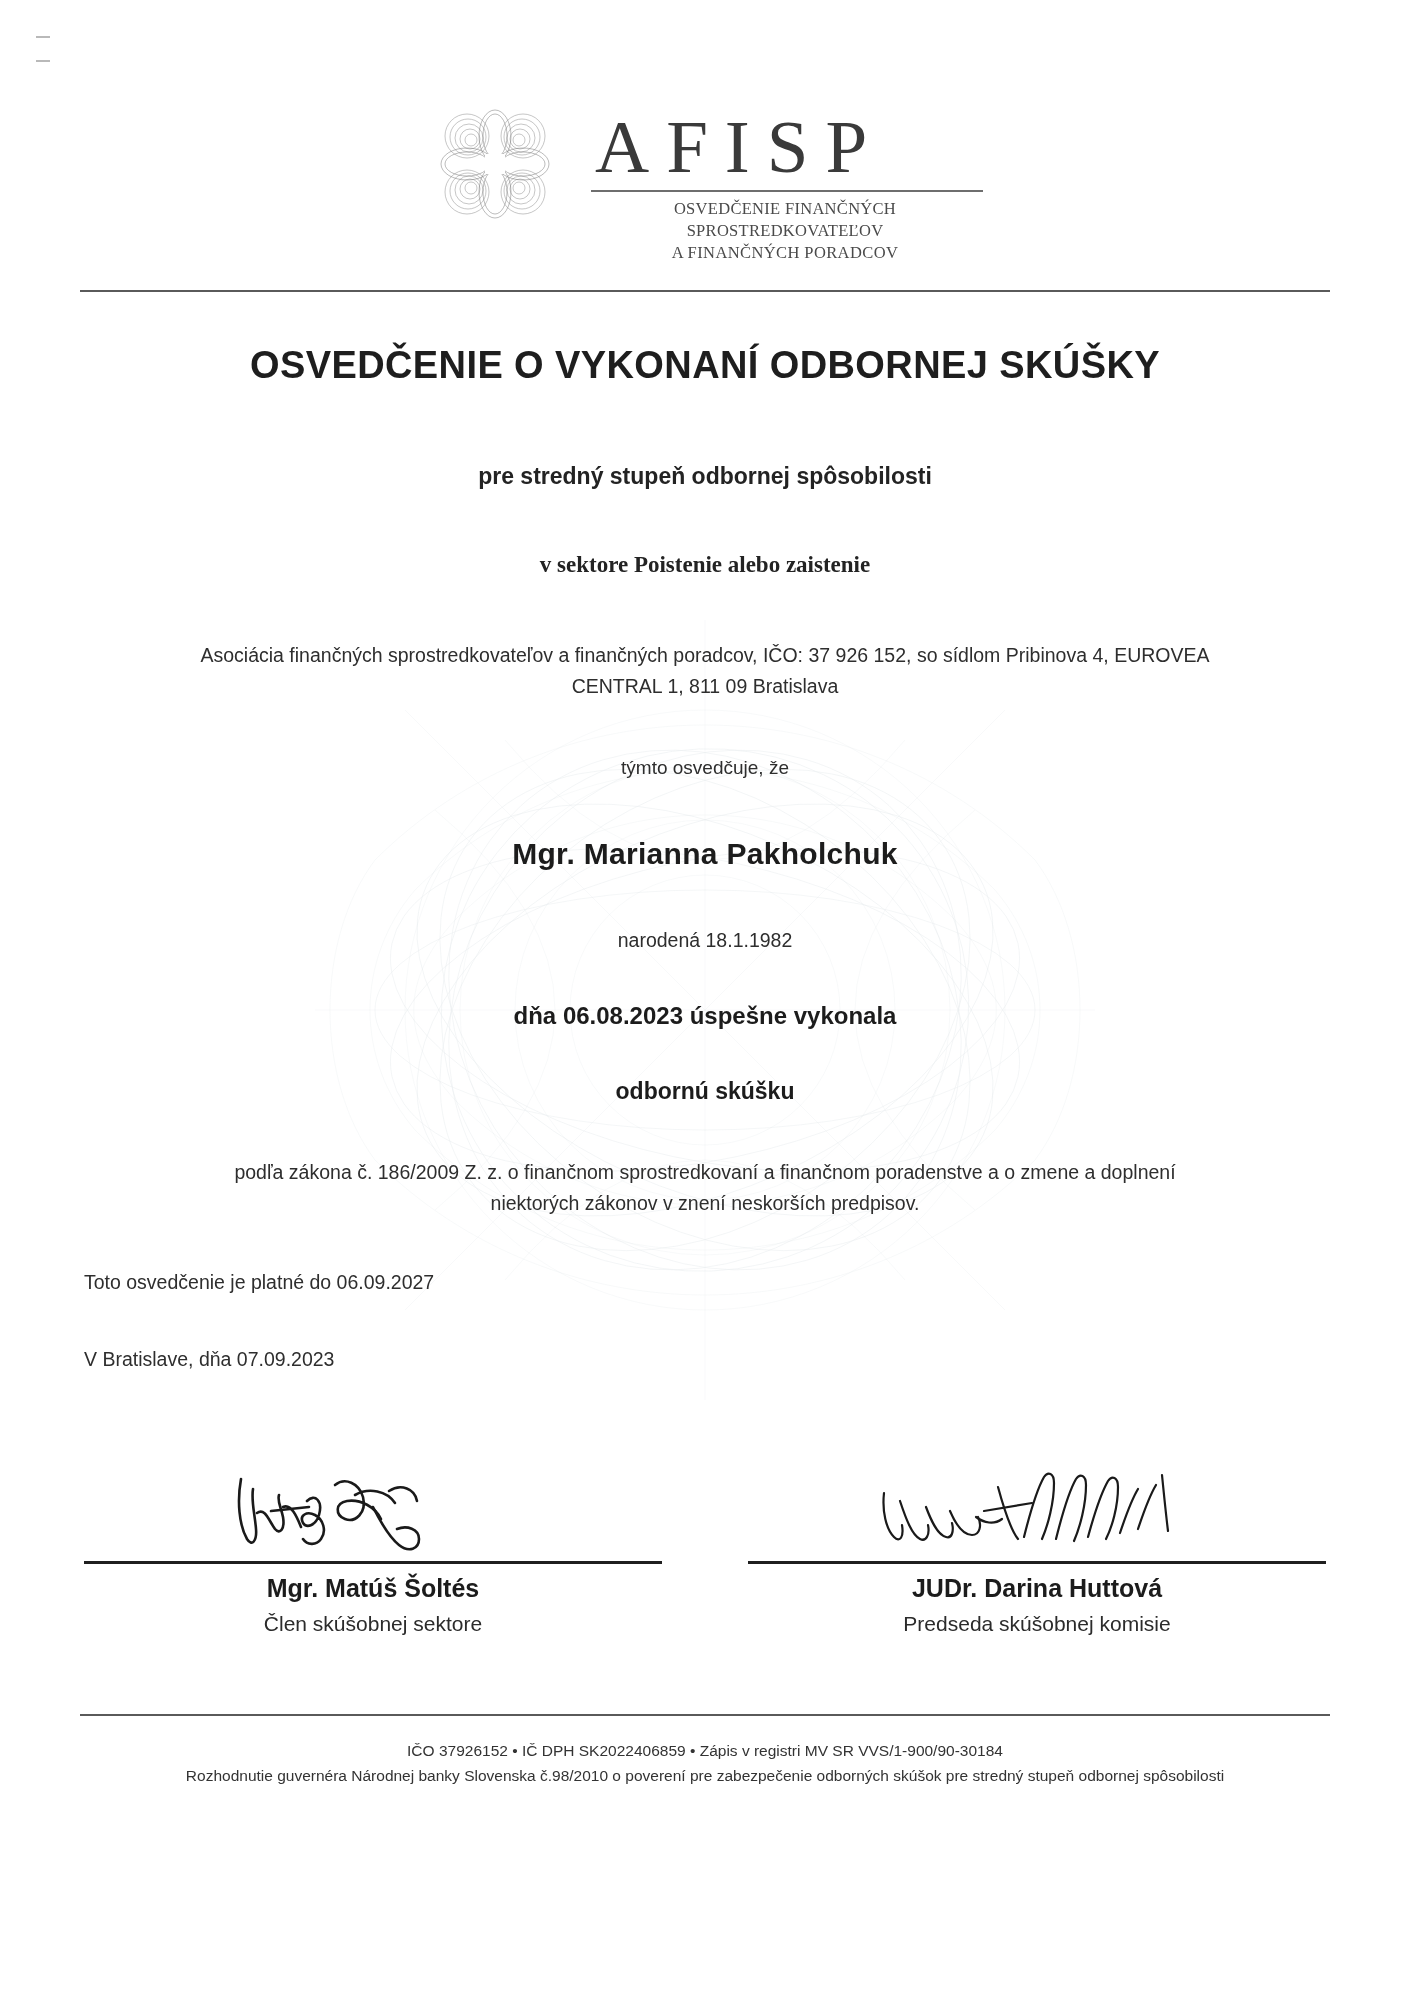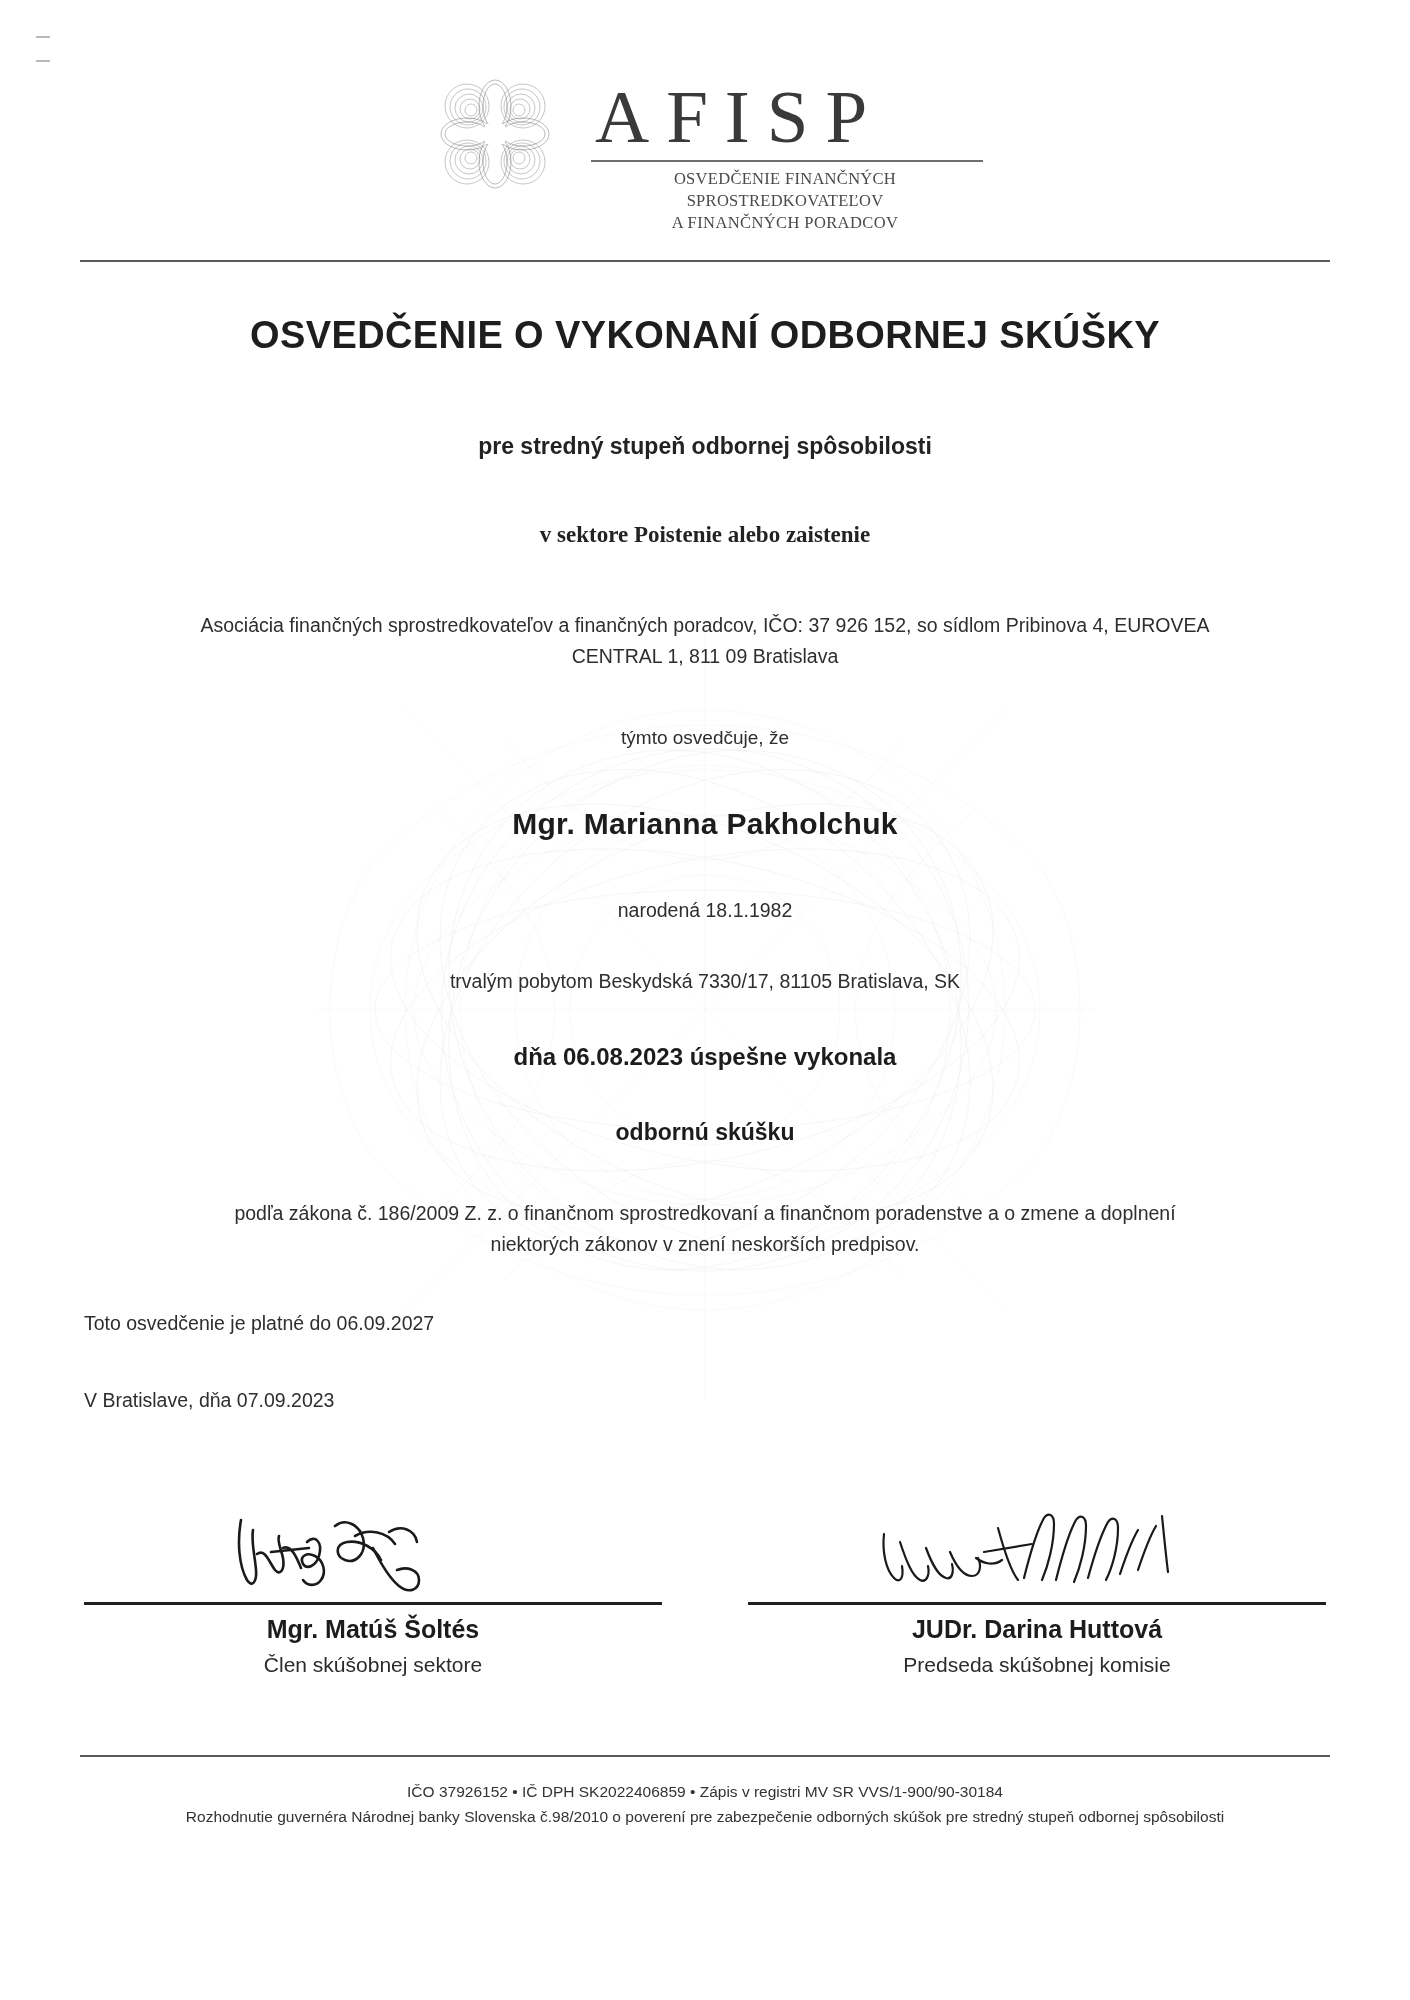--- a/index.html
+++ b/index.html
@@ -49,21 +49,21 @@
     margin-bottom: 22px;
   }
 
   
   .content { position: relative; z-index: 2; }
 
   .header {
     display: flex;
     align-items: flex-start;
     justify-content: center;
-    padding-top: 70px;
+    padding-top: 100px;
     gap: 26px;
   }
   .logo-mark { width: 136px; height: 128px; flex: none; }
   .logo-mark svg { display: block; width: 100%; height: 100%; }
 
   .logo-text { padding-top: 10px; }
   .logo-wordmark {
     font-family: "Liberation Serif", serif;
     font-size: 75px;
     letter-spacing: 17px;
@@ -344,21 +344,20 @@
 
     <div class="org-block">
       <div>Asociácia finančných sprostredkovateľov a finančných poradcov, IČO: 37 926 152, so sídlom Pribinova 4, EUROVEA</div>
       <div>CENTRAL 1, 811 09 Bratislava</div>
     </div>
 
     <div class="attest">týmto osvedčuje, že</div>
 
     <div class="holder-name">Mgr. Marianna Pakholchuk</div>
     <div class="born">narodená 18.1.1982</div>
-    <div class="residence">trvalým pobytom Beskydská 7330/17, 81105 Bratislava, SK</div>
 
     <div class="exam-date">dňa 06.08.2023 úspešne vykonala</div>
     <div class="exam-kind">odbornú skúšku</div>
 
     <div class="law-block">
       <div>podľa zákona č. 186/2009 Z. z. o finančnom sprostredkovaní a finančnom poradenstve a o zmene a doplnení</div>
       <div>niektorých zákonov v znení neskorších predpisov.</div>
     </div>
 
     <div class="valid-until">Toto osvedčenie je platné do 06.09.2027</div>

